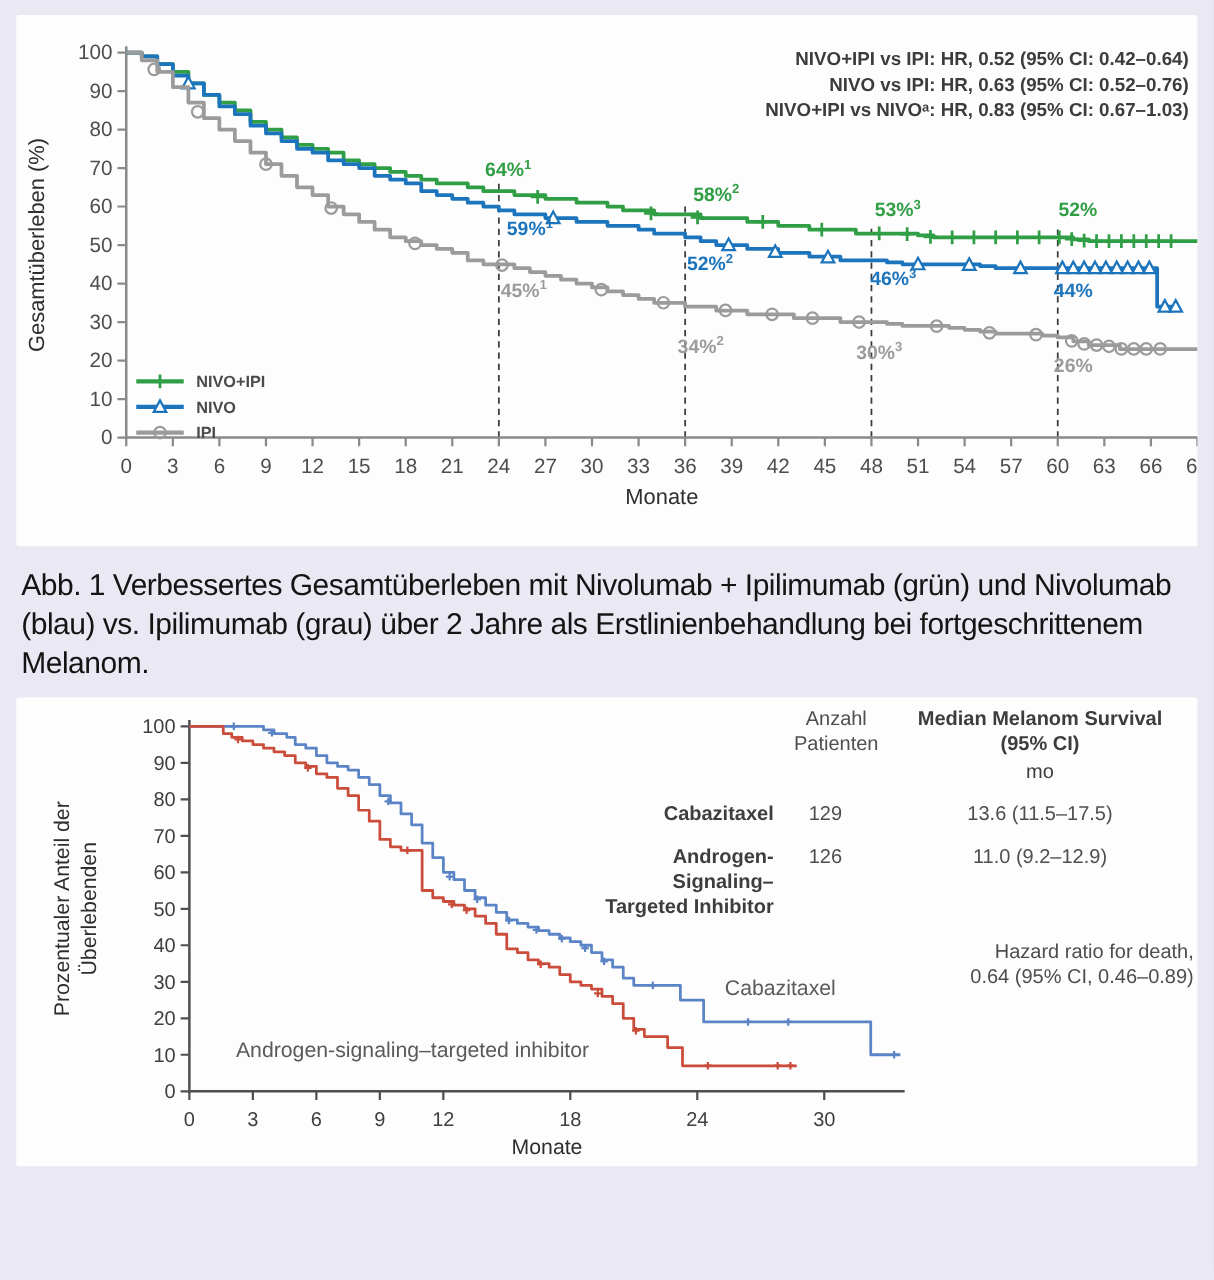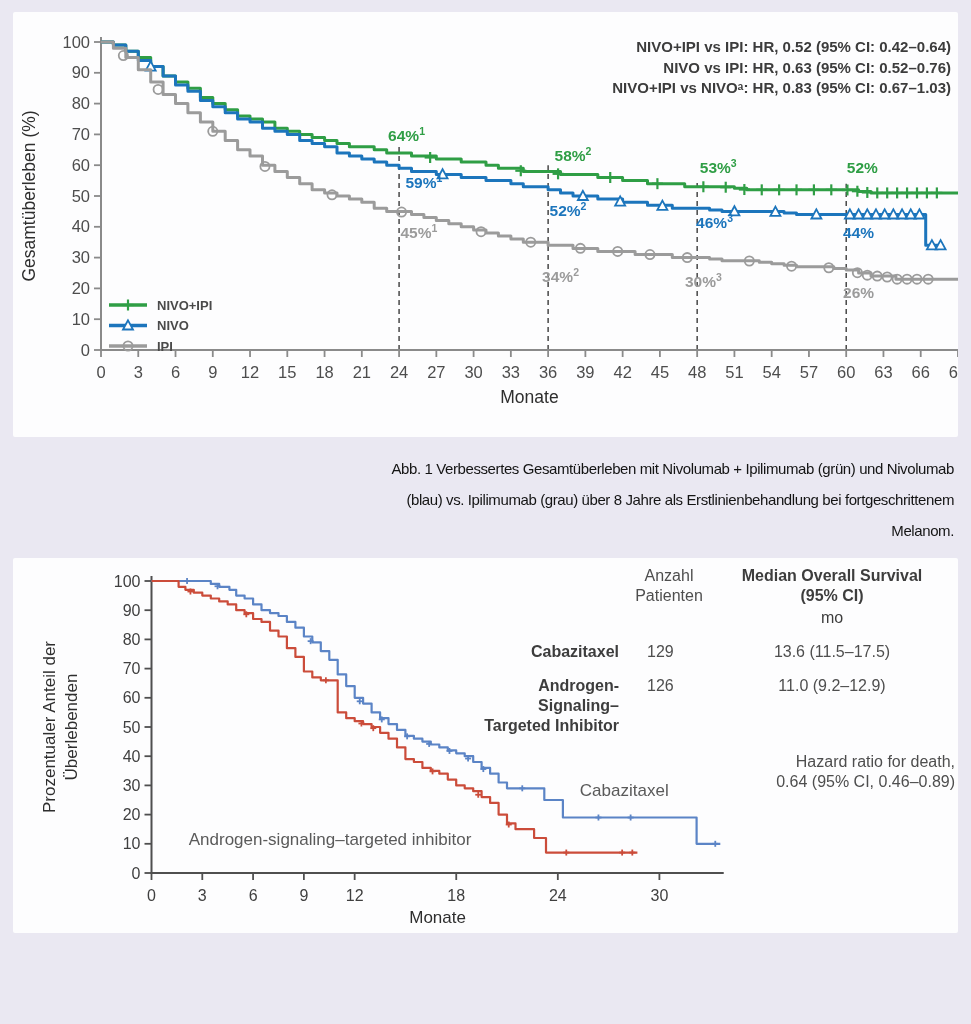--- a/index.html
+++ b/index.html
@@ -2,21 +2,21 @@
 <html><head>
 <meta charset="utf-8">
 <style>
   html,body{margin:0;padding:0;background:#dcdae6;}
   .page{position:relative;width:971px;height:1024px;background:#eae8f2;box-sizing:border-box;padding:12px 13px;font-family:"Liberation Sans",sans-serif;}
   .panel{position:relative;background:#fdfdfe;border-radius:2px;}
   .panel1{height:425px;}
   .panel2{height:375px;margin-top:10px;}
   .panel svg{position:absolute;left:0;top:0;}
   svg text{font-family:"Liberation Sans",sans-serif;}
-  .caption{margin:16px 4px 12px 4px;color:#141414;font-size:15px;line-height:31px;letter-spacing:-0.4px;text-align:right;}
+  .caption{margin:16px 4px 12px 4px;color:#141414;font-size:24px;line-height:31px;letter-spacing:-0.4px;}
   .cap-line{display:block;}
   
   .surv-table{position:absolute;left:448px;top:8px;width:494px;color:#4e4e4e;font-size:16px;line-height:20px;}
   .tgrid{display:grid;grid-template-columns:168px 72px 246px;column-gap:4px;}
   .th-n{text-align:center;}
   .th-med{text-align:center;font-weight:bold;color:#3d3d3d;}
   .th-med .mo{font-weight:normal;display:block;margin-top:2px;}
   .row-label{text-align:right;font-weight:bold;color:#3d3d3d;padding-right:10px;}
   .cell-n{text-align:left;padding-left:14px;}
   .cell-med{text-align:center;}
@@ -222,21 +222,21 @@
         <circle cx="115" cy="334" r="4.6" fill="none" stroke="#9b9b9b" stroke-width="1.8"></circle>
         <text x="144" y="338.5" font-size="13" font-weight="bold" fill="#4a4a4a">IPI</text>
         <text x="938" y="40" text-anchor="end" font-size="15" font-weight="bold" fill="#3c3c3c">NIVO+IPI vs IPI: HR, 0.52 (95% CI: 0.42–0.64)</text>
         <text x="938" y="60.5" text-anchor="end" font-size="15" font-weight="bold" fill="#3c3c3c">NIVO vs IPI: HR, 0.63 (95% CI: 0.52–0.76)</text>
         <text x="938" y="81" text-anchor="end" font-size="15" font-weight="bold" fill="#3c3c3c">NIVO+IPI vs NIVOᵃ: HR, 0.83 (95% CI: 0.67–1.03)</text>
       </svg>
   </section>
 
   <p class="caption">
     <span class="cap-line">Abb. 1 Verbessertes Gesamtüberleben mit Nivolumab + Ipilimumab (grün) und Nivolumab</span>
-    <span class="cap-line">(blau) vs. Ipilimumab (grau) über 8 Jahre als Erstlinienbehandlung bei fortgeschrittenem</span>
+    <span class="cap-line">(blau) vs. Ipilimumab (grau) über 2 Jahre als Erstlinienbehandlung bei fortgeschrittenem</span>
     <span class="cap-line">Melanom.</span>
   </p>
 
   <section class="panel panel2">
     <svg id="chart2" width="945" height="375" viewBox="0 0 945 375">
         <line x1="138.5" x2="138.5" y1="18" y2="316" stroke="#4f4f4f" stroke-width="2"></line>
         <line x1="137.5" x2="710.7339999999999" y1="315" y2="315" stroke="#4f4f4f" stroke-width="2"></line>
         <line x1="131.5" x2="138.5" y1="315" y2="315" stroke="#4f4f4f" stroke-width="1.8"></line>
         <text x="127.5" y="320.5" text-anchor="end" font-size="16" fill="#3f3f3f">0</text>
         <line x1="131.5" x2="138.5" y1="285.8" y2="285.8" stroke="#4f4f4f" stroke-width="1.8"></line>
@@ -335,21 +335,21 @@
       </svg>
 
     <div class="surv-table">
       <div class="tgrid">
         <div></div>
         <div class="th-n">
           <span class="cap-line">Anzahl</span>
           <span class="cap-line">Patienten</span>
         </div>
         <div class="th-med">
-          <span class="cap-line">Median Overall Survival</span>
+          <span class="cap-line">Median Melanom Survival</span>
           <span class="cap-line">(95% CI)</span>
           <span class="mo">mo</span>
         </div>
       </div>
 
       <div class="tgrid trow">
         <div class="row-label">
           <span class="cap-line">Cabazitaxel</span>
         </div>
         <div class="cell-n">129</div>

